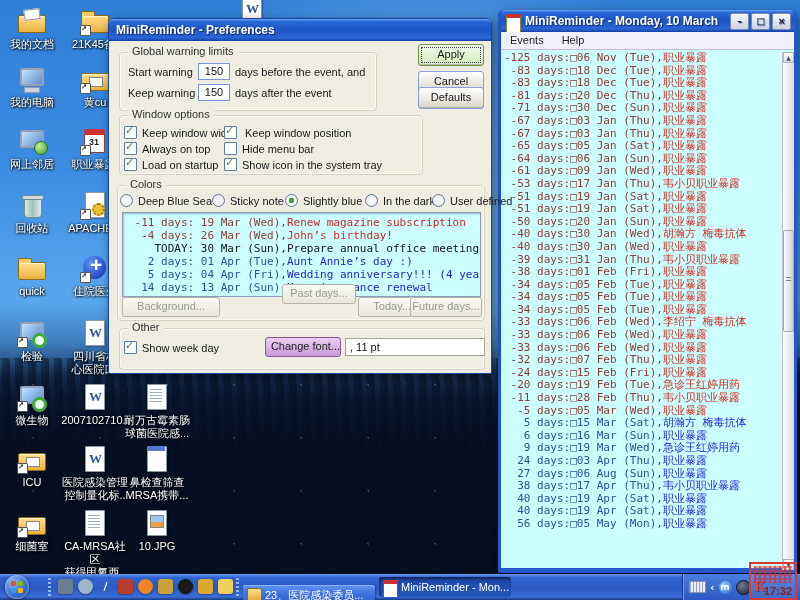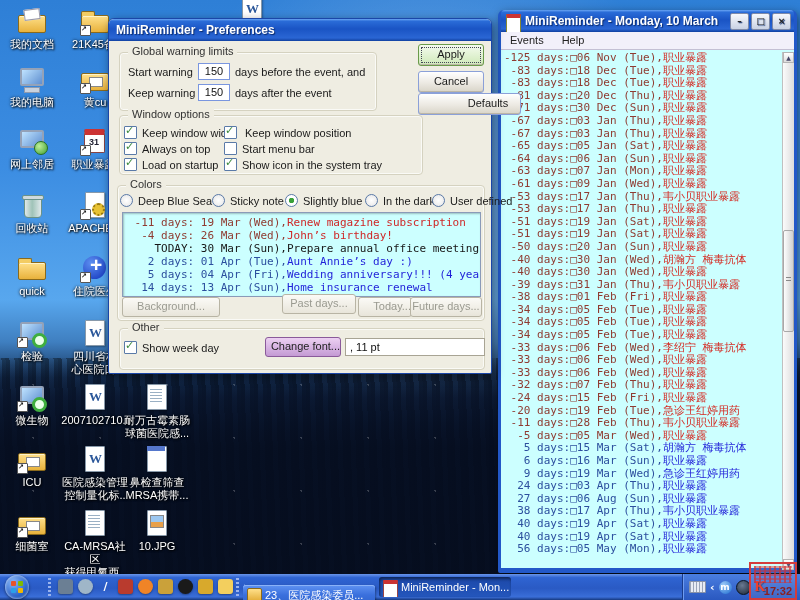--- a/index.html
+++ b/index.html
@@ -267,21 +267,21 @@
       <span class="inp" style="left:78px;top:10px">150</span>
       <span class="ftxt" style="left:115px;top:13px">days before the event, and</span>
       <span class="ftxt" style="left:8px;top:34px">Keep warning</span>
       <span class="inp" style="left:78px;top:31px">150</span>
       <span class="ftxt" style="left:115px;top:34px">days after the event</span>
     </div>
 
     <div id="dlg-actions">
         <span class="xbtn apply" style="left: 309px; top: 25px;">Apply</span>
         <span class="xbtn" style="left: 309px; top: 52px;">Cancel</span>
-        <span class="xbtn" style="left: 309px; top: 74px; padding-left: 37px;">Defaults</span>
+        <span class="xbtn" style="left: 309px; top: 68px;">Defaults</span>
       </div>
 
     <div class="grp" style="left:10px;top:96px;width:302px;height:58px">
       <b>Window options</b>
       <div id="win-opts">
           <span class="cbrow" style="left: 4px; top: 10px;">
             <span class="cb on"></span>
             <span class="cbl">Keep window width</span>
           </span>
           <span class="cbrow" style="left: 4px; top: 26px;">
@@ -291,21 +291,21 @@
           <span class="cbrow" style="left: 4px; top: 42px;">
             <span class="cb on"></span>
             <span class="cbl">Load on startup</span>
           </span>
           <span class="cbrow" style="left: 104px; top: 10px; gap: 8px;">
             <span class="cb on"></span>
             <span class="cbl">Keep window position</span>
           </span>
           <span class="cbrow" style="left: 104px; top: 26px;">
             <span class="cb"></span>
-            <span class="cbl">Start menu bar</span>
+            <span class="cbl">Hide menu bar</span>
           </span>
           <span class="cbrow" style="left: 104px; top: 42px;">
             <span class="cb on"></span>
             <span class="cbl">Show icon in the system tray</span>
           </span>
         </div>
     </div>
 
     <div class="grp" style="left:8px;top:166px;width:366px;height:134px">
       <b>Colors</b>
@@ -334,21 +334,21 @@
       <div class="pvbox" style="left:4px;top:26px;width:352px;height:80px" id="pv-list">
           <div class="pv-row past"><span class="pre"> -11 days: 19 Mar (Wed),</span><span class="txt">Renew magazine subscription</span></div>
           <div class="pv-row past"><span class="pre">  -4 days: 26 Mar (Wed),</span><span class="txt">John’s birthday!</span></div>
           <div class="pv-row today"><span class="pre">    TODAY: 30 Mar (Sun),</span><span class="txt">Prepare annual office meeting</span></div>
           <div class="pv-row future"><span class="pre">   2 days: 01 Apr (Tue),</span><span class="txt">Aunt Annie’s day :)</span></div>
           <div class="pv-row future"><span class="pre">   5 days: 04 Apr (Fri),</span><span class="txt">Wedding anniversary!!! (4 years)</span></div>
           <div class="pv-row future"><span class="pre">  14 days: 13 Apr (Sun),</span><span class="txt">Home insurance renewal</span></div>
         </div>
       <div id="pv-btns">
           <span class="pbtn" style="left: 4px; top: 111px; width: 96px;">Background...</span>
-          <span class="pbtn" style="left: 164px; top: 108px; width: 72px;">Past days...</span>
+          <span class="pbtn" style="left: 164px; top: 98px; width: 72px;">Past days...</span>
           <span class="pbtn" style="left: 240px; top: 111px; width: 52px; text-align: right;">Today...</span>
           <span class="pbtn" style="left: 292px; top: 111px; width: 70px;">Future days...</span>
         </div>
     </div>
 
     <div class="grp" style="left:10px;top:309px;width:364px;height:40px">
       <b>Other</b>
       <span class="cbrow" style="left:4px;top:12px">
         <span class="cb on" id="wd-cb"></span>
         <span class="cbl">Show week day</span>
@@ -375,24 +375,22 @@
     <div class="rw-list" id="rw-list">
         <div class="rw-row neg"><span class="pre">-125 days:□06 Nov (Tue),</span><span class="txt">职业暴露</span></div>
         <div class="rw-row neg"><span class="pre"> -83 days:□18 Dec (Tue),</span><span class="txt">职业暴露</span></div>
         <div class="rw-row neg"><span class="pre"> -83 days:□18 Dec (Tue),</span><span class="txt">职业暴露</span></div>
         <div class="rw-row neg"><span class="pre"> -81 days:□20 Dec (Thu),</span><span class="txt">职业暴露</span></div>
         <div class="rw-row neg"><span class="pre"> -71 days:□30 Dec (Sun),</span><span class="txt">职业暴露</span></div>
         <div class="rw-row neg"><span class="pre"> -67 days:□03 Jan (Thu),</span><span class="txt">职业暴露</span></div>
         <div class="rw-row neg"><span class="pre"> -67 days:□03 Jan (Thu),</span><span class="txt">职业暴露</span></div>
         <div class="rw-row neg"><span class="pre"> -65 days:□05 Jan (Sat),</span><span class="txt">职业暴露</span></div>
         <div class="rw-row neg"><span class="pre"> -64 days:□06 Jan (Sun),</span><span class="txt">职业暴露</span></div>
-        <div class="rw-row neg"><span class="pre"> -63 days:□07 Jan (Mon),</span><span class="txt">职业暴露</span></div>
         <div class="rw-row neg"><span class="pre"> -61 days:□09 Jan (Wed),</span><span class="txt">职业暴露</span></div>
         <div class="rw-row neg"><span class="pre"> -53 days:□17 Jan (Thu),</span><span class="txt">韦小贝职业暴露</span></div>
-        <div class="rw-row neg"><span class="pre"> -53 days:□17 Jan (Thu),</span><span class="txt">职业暴露</span></div>
         <div class="rw-row neg"><span class="pre"> -51 days:□19 Jan (Sat),</span><span class="txt">职业暴露</span></div>
         <div class="rw-row neg"><span class="pre"> -51 days:□19 Jan (Sat),</span><span class="txt">职业暴露</span></div>
         <div class="rw-row neg"><span class="pre"> -50 days:□20 Jan (Sun),</span><span class="txt">职业暴露</span></div>
         <div class="rw-row neg"><span class="pre"> -40 days:□30 Jan (Wed),</span><span class="txt">胡瀚方 梅毒抗体</span></div>
         <div class="rw-row neg"><span class="pre"> -40 days:□30 Jan (Wed),</span><span class="txt">职业暴露</span></div>
         <div class="rw-row neg"><span class="pre"> -39 days:□31 Jan (Thu),</span><span class="txt">韦小贝职业暴露</span></div>
         <div class="rw-row neg"><span class="pre"> -38 days:□01 Feb (Fri),</span><span class="txt">职业暴露</span></div>
         <div class="rw-row neg"><span class="pre"> -34 days:□05 Feb (Tue),</span><span class="txt">职业暴露</span></div>
         <div class="rw-row neg"><span class="pre"> -34 days:□05 Feb (Tue),</span><span class="txt">职业暴露</span></div>
         <div class="rw-row neg"><span class="pre"> -34 days:□05 Feb (Tue),</span><span class="txt">职业暴露</span></div>

